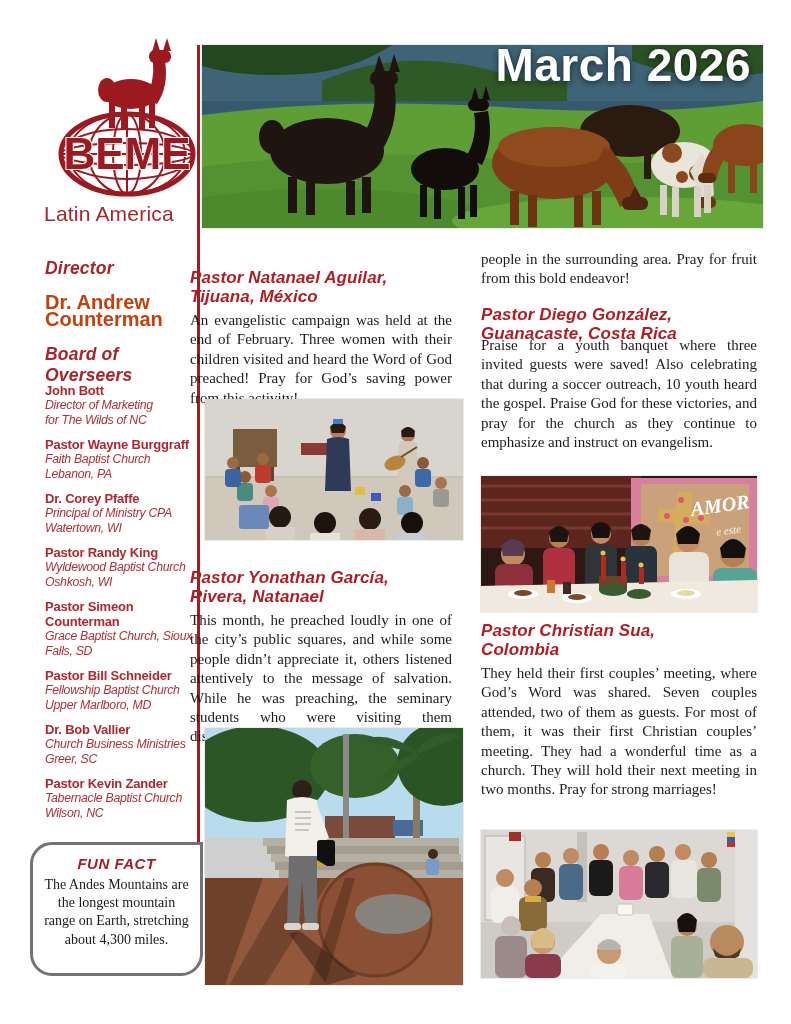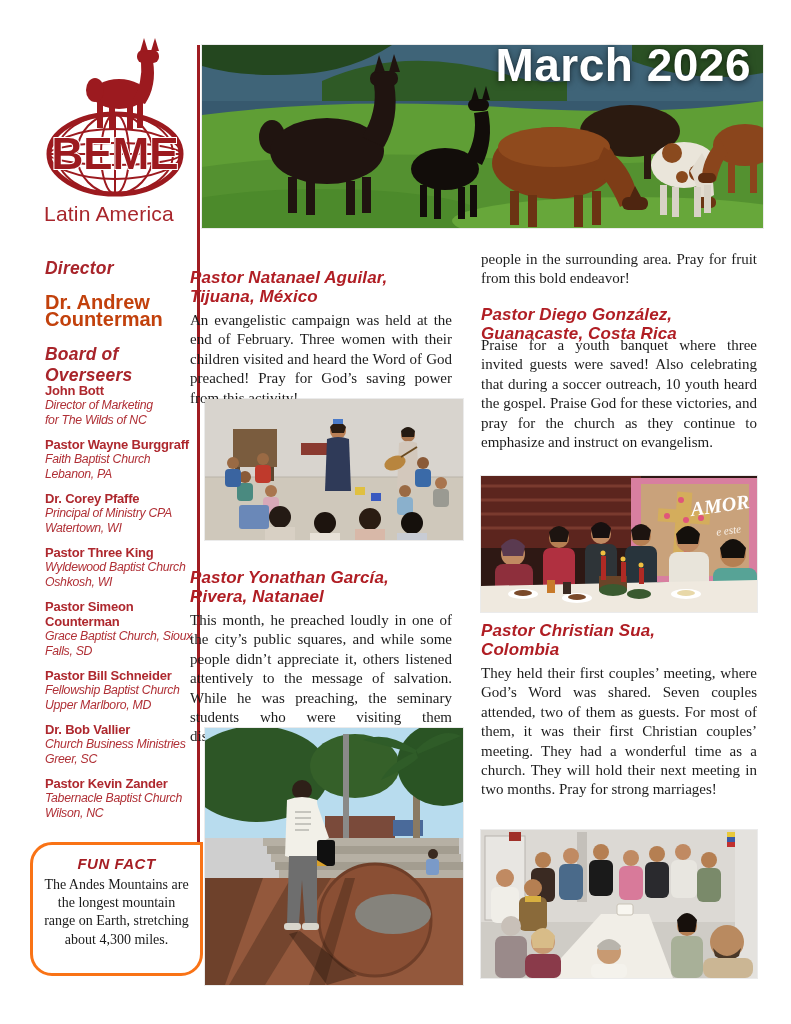--- a/index.html
+++ b/index.html
@@ -1,33 +1,33 @@
 <!DOCTYPE html>
 <html><head>
 <meta charset="utf-8">
 <style>
   html,body { margin:0; padding:0; background:#ffffff; }
   .page { position:relative; width:791px; height:1024px; background:#ffffff; overflow:hidden;
           font-family:"Liberation Sans", sans-serif; }
   .abs { position:absolute; }
 
   
-  .logo-wrap { left:36px; top:38px; width:156px; height:160px; }
+  .logo-wrap { left:48px; top:38px; width:156px; height:160px; }
   .latin { left:44px; top:202px; width:160px; font-size:21px; color:#A8262C; letter-spacing:0.2px; }
   .side-h { left:45px; width:156px; font-style:italic; font-weight:bold; font-size:17.5px; color:#A8242A; letter-spacing:0.2px; }
   .dir-h { top:258px; }
   .dir-name { left:45px; top:294px; width:152px; font-weight:bold; font-size:20px; line-height:17px; color:#c2410c; }
   .board-h { top:344px; }
   .board { left:45px; top:383px; width:158px; color:#AE282E; }
   .member { margin:0 4px 10px 0; }
   .member .nm { font-weight:bold; font-size:13px; line-height:15px; white-space:nowrap; letter-spacing:-0.2px; }
   .member .dt { font-style:italic; font-size:12.3px; line-height:14.5px; white-space:nowrap; letter-spacing:-0.3px; color:#B03036; }
   .rule-v { left:197px; top:45px; width:3px; height:797px; background:#A01D22; }
   .funfact { left:30px; top:842px; width:173px; height:134px; box-sizing:border-box;
-             border:3px solid #f97316; border-radius:22px 0 22px 22px; text-align:center; padding-top:10px; }
+             border:3px solid #737373; border-radius:22px 0 22px 22px; text-align:center; padding-top:10px; }
   .funfact .ffh { font-style:italic; font-weight:bold; font-size:15px; letter-spacing:0.5px; color:#A51E24; }
   .funfact .ffb { font-family:Liberation Serif, serif; font-size:14px; line-height:1.3; color:#1a1a1a; padding:4px 8px 0 8px; }
 
   
   .photo { position:absolute; overflow:hidden; outline:1px solid rgba(0,0,0,0.08); background:#cfcfcf; }
   .photo svg { display:block; }
   .head-photo { left:202px; top:45px; width:561px; height:183px; }
   .march { left:202px; top:38px; width:549px; text-align:right; color:#ffffff; font-weight:bold;
            font-size:46px; letter-spacing:0.5px; text-shadow:0 2px 7px rgba(0,0,0,0.55), 0 0 2px rgba(0,0,0,0.35); }
 
@@ -108,21 +108,21 @@
       <div class="nm">Pastor Wayne Burggraff</div>
       <div class="dt">Faith Baptist Church</div>
       <div class="dt">Lebanon, PA</div>
     </div>
     <div class="member">
       <div class="nm">Dr. Corey Pfaffe</div>
       <div class="dt">Principal of Ministry CPA</div>
       <div class="dt">Watertown, WI</div>
     </div>
     <div class="member">
-      <div class="nm">Pastor Three King</div>
+      <div class="nm">Pastor Randy King</div>
       <div class="dt">Wyldewood Baptist Church</div>
       <div class="dt">Oshkosh, WI</div>
     </div>
     <div class="member">
       <div class="nm">Pastor Simeon</div>
       <div class="nm">Counterman</div>
       <div class="dt">Grace Baptist Church, Sioux</div>
       <div class="dt">Falls, SD</div>
     </div>
     <div class="member">

